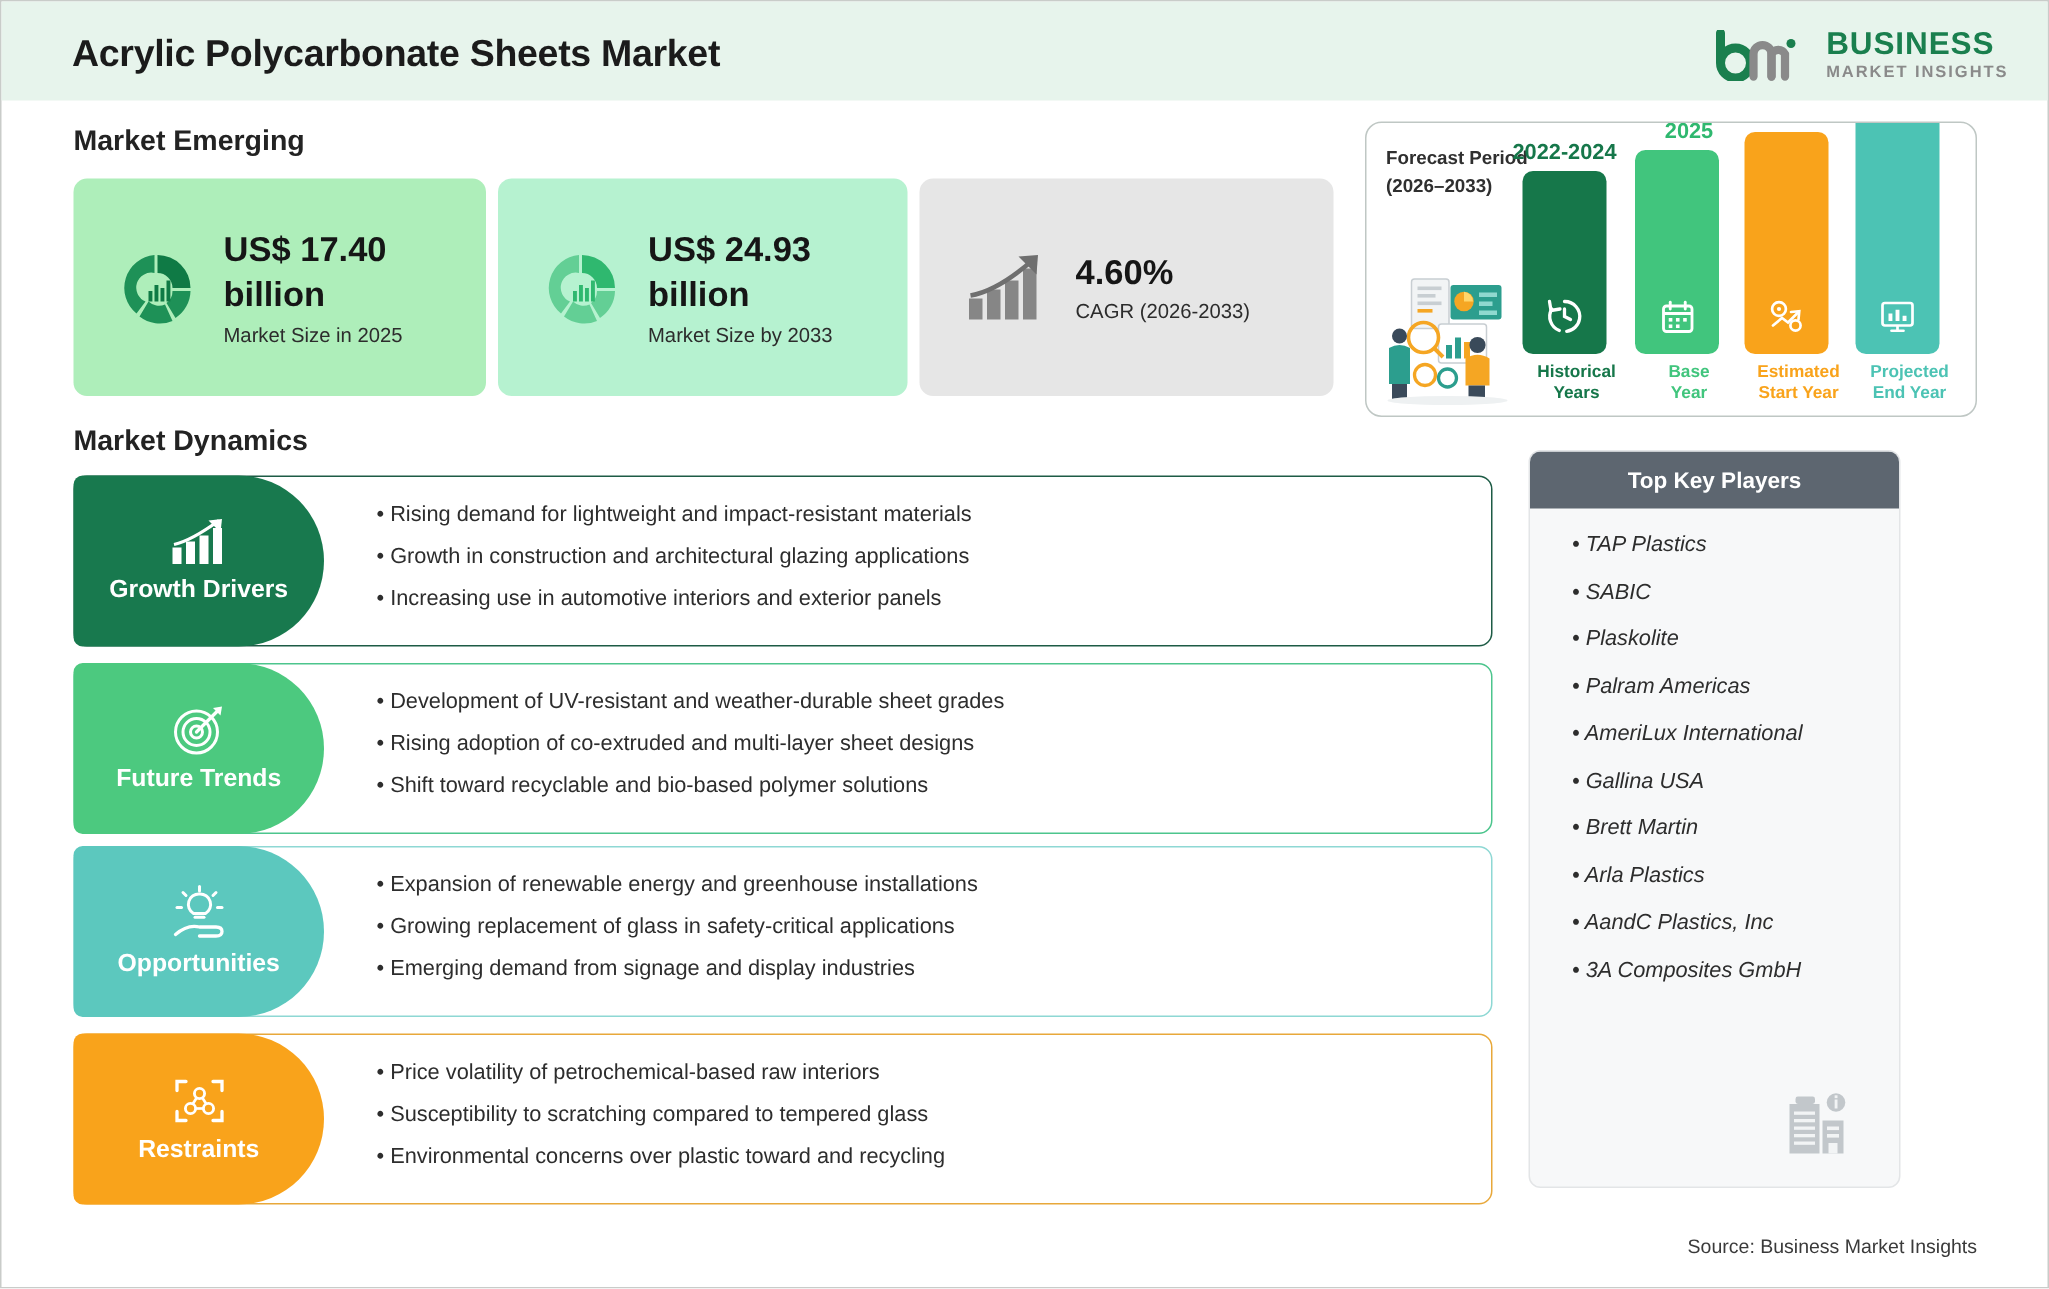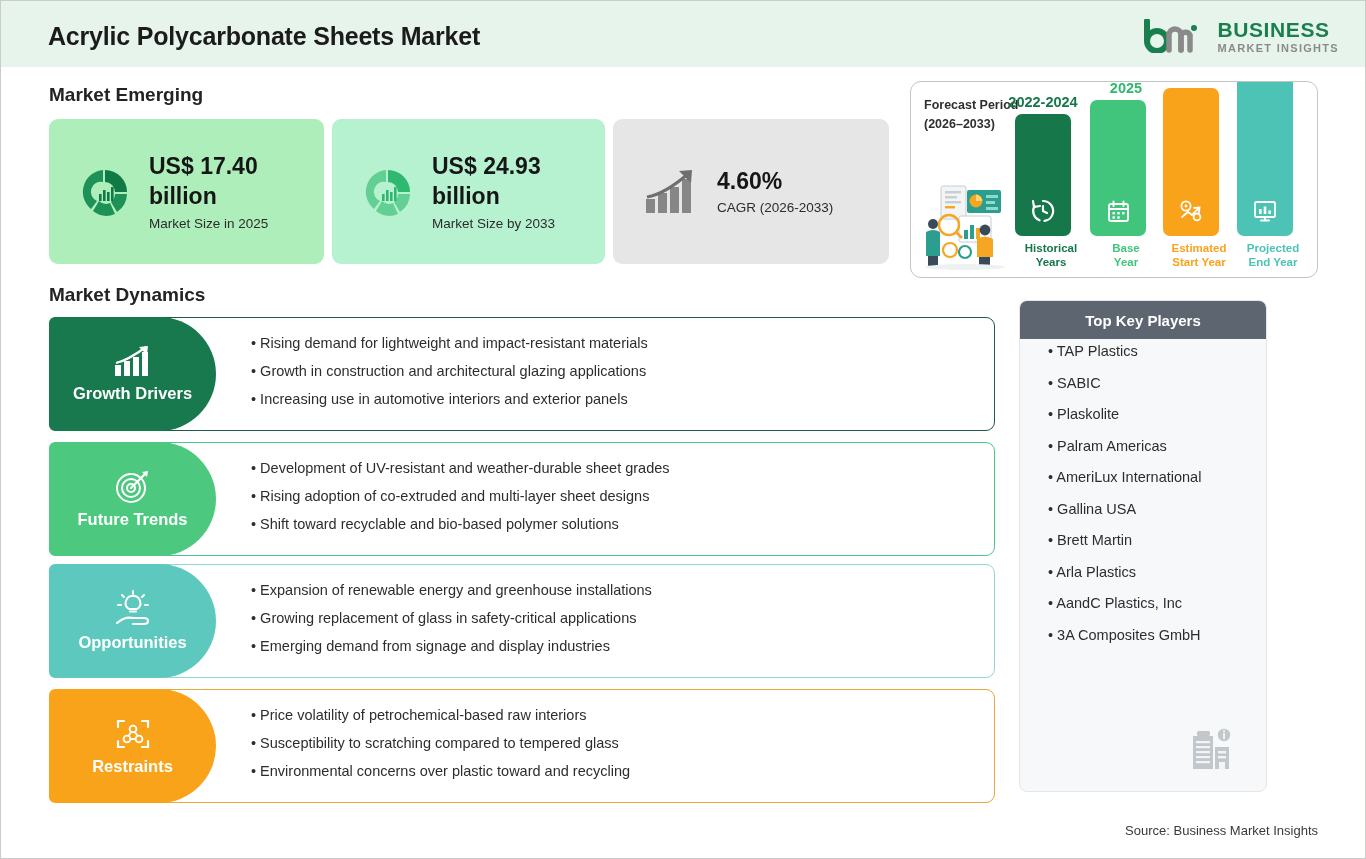--- a/index.html
+++ b/index.html
@@ -21,21 +21,21 @@
     position: absolute; left: 0; top: 0;
     width: 1364px; height: 66px;
     background: #e7f4ec;
     display: flex; align-items: center; justify-content: space-between;
     padding: 4px 26px 0 47px;
   }
   #page-title {
     font-size: 25px; font-weight: bold; color: #1b1b1b;
     letter-spacing: -0.2px;
   }
-  #logo { display: flex; align-items: center; gap: 18px; }
+  #logo { display: flex; align-items: flex-end; gap: 18px; }
   #logo-mark { display: block; }
   #logo-text { display: flex; flex-direction: column; line-height: 1; }
   #logo-business {
     font-size: 21px; font-weight: bold; color: #1a7f4e;
     letter-spacing: 0.6px;
   }
   #logo-sub {
     font-size: 11px; font-weight: bold; color: #8a8a8a;
     letter-spacing: 1.3px; margin-top: 3px;
   }
@@ -123,22 +123,22 @@
     border-radius: 8px; overflow: hidden;
     background: #f7f8f9;
     border: 1px solid #e3e5e7;
   }
   #players-header {
     height: 38px; background: #5d6670;
     display: flex; align-items: center; justify-content: center;
   }
   #players-title { font-size: 15px; font-weight: bold; color: #ffffff; }
   #players-list {
-    padding: 4px 0 0 28px;
-    display: flex; flex-direction: column; gap: 15.5px;
+    padding: 16px 0 0 28px;
+    display: flex; flex-direction: column; gap: 15.5px; font-style: italic;
   }
   .player-item { font-size: 14.5px; color: #2d2d2d; }
   #players-footer-icon {
     position: absolute; right: 30px; bottom: 20px;
   }
 
   
   #source-note {
     position: absolute; right: 47px; top: 822px;
     font-size: 13px; color: #3a3a3a;

